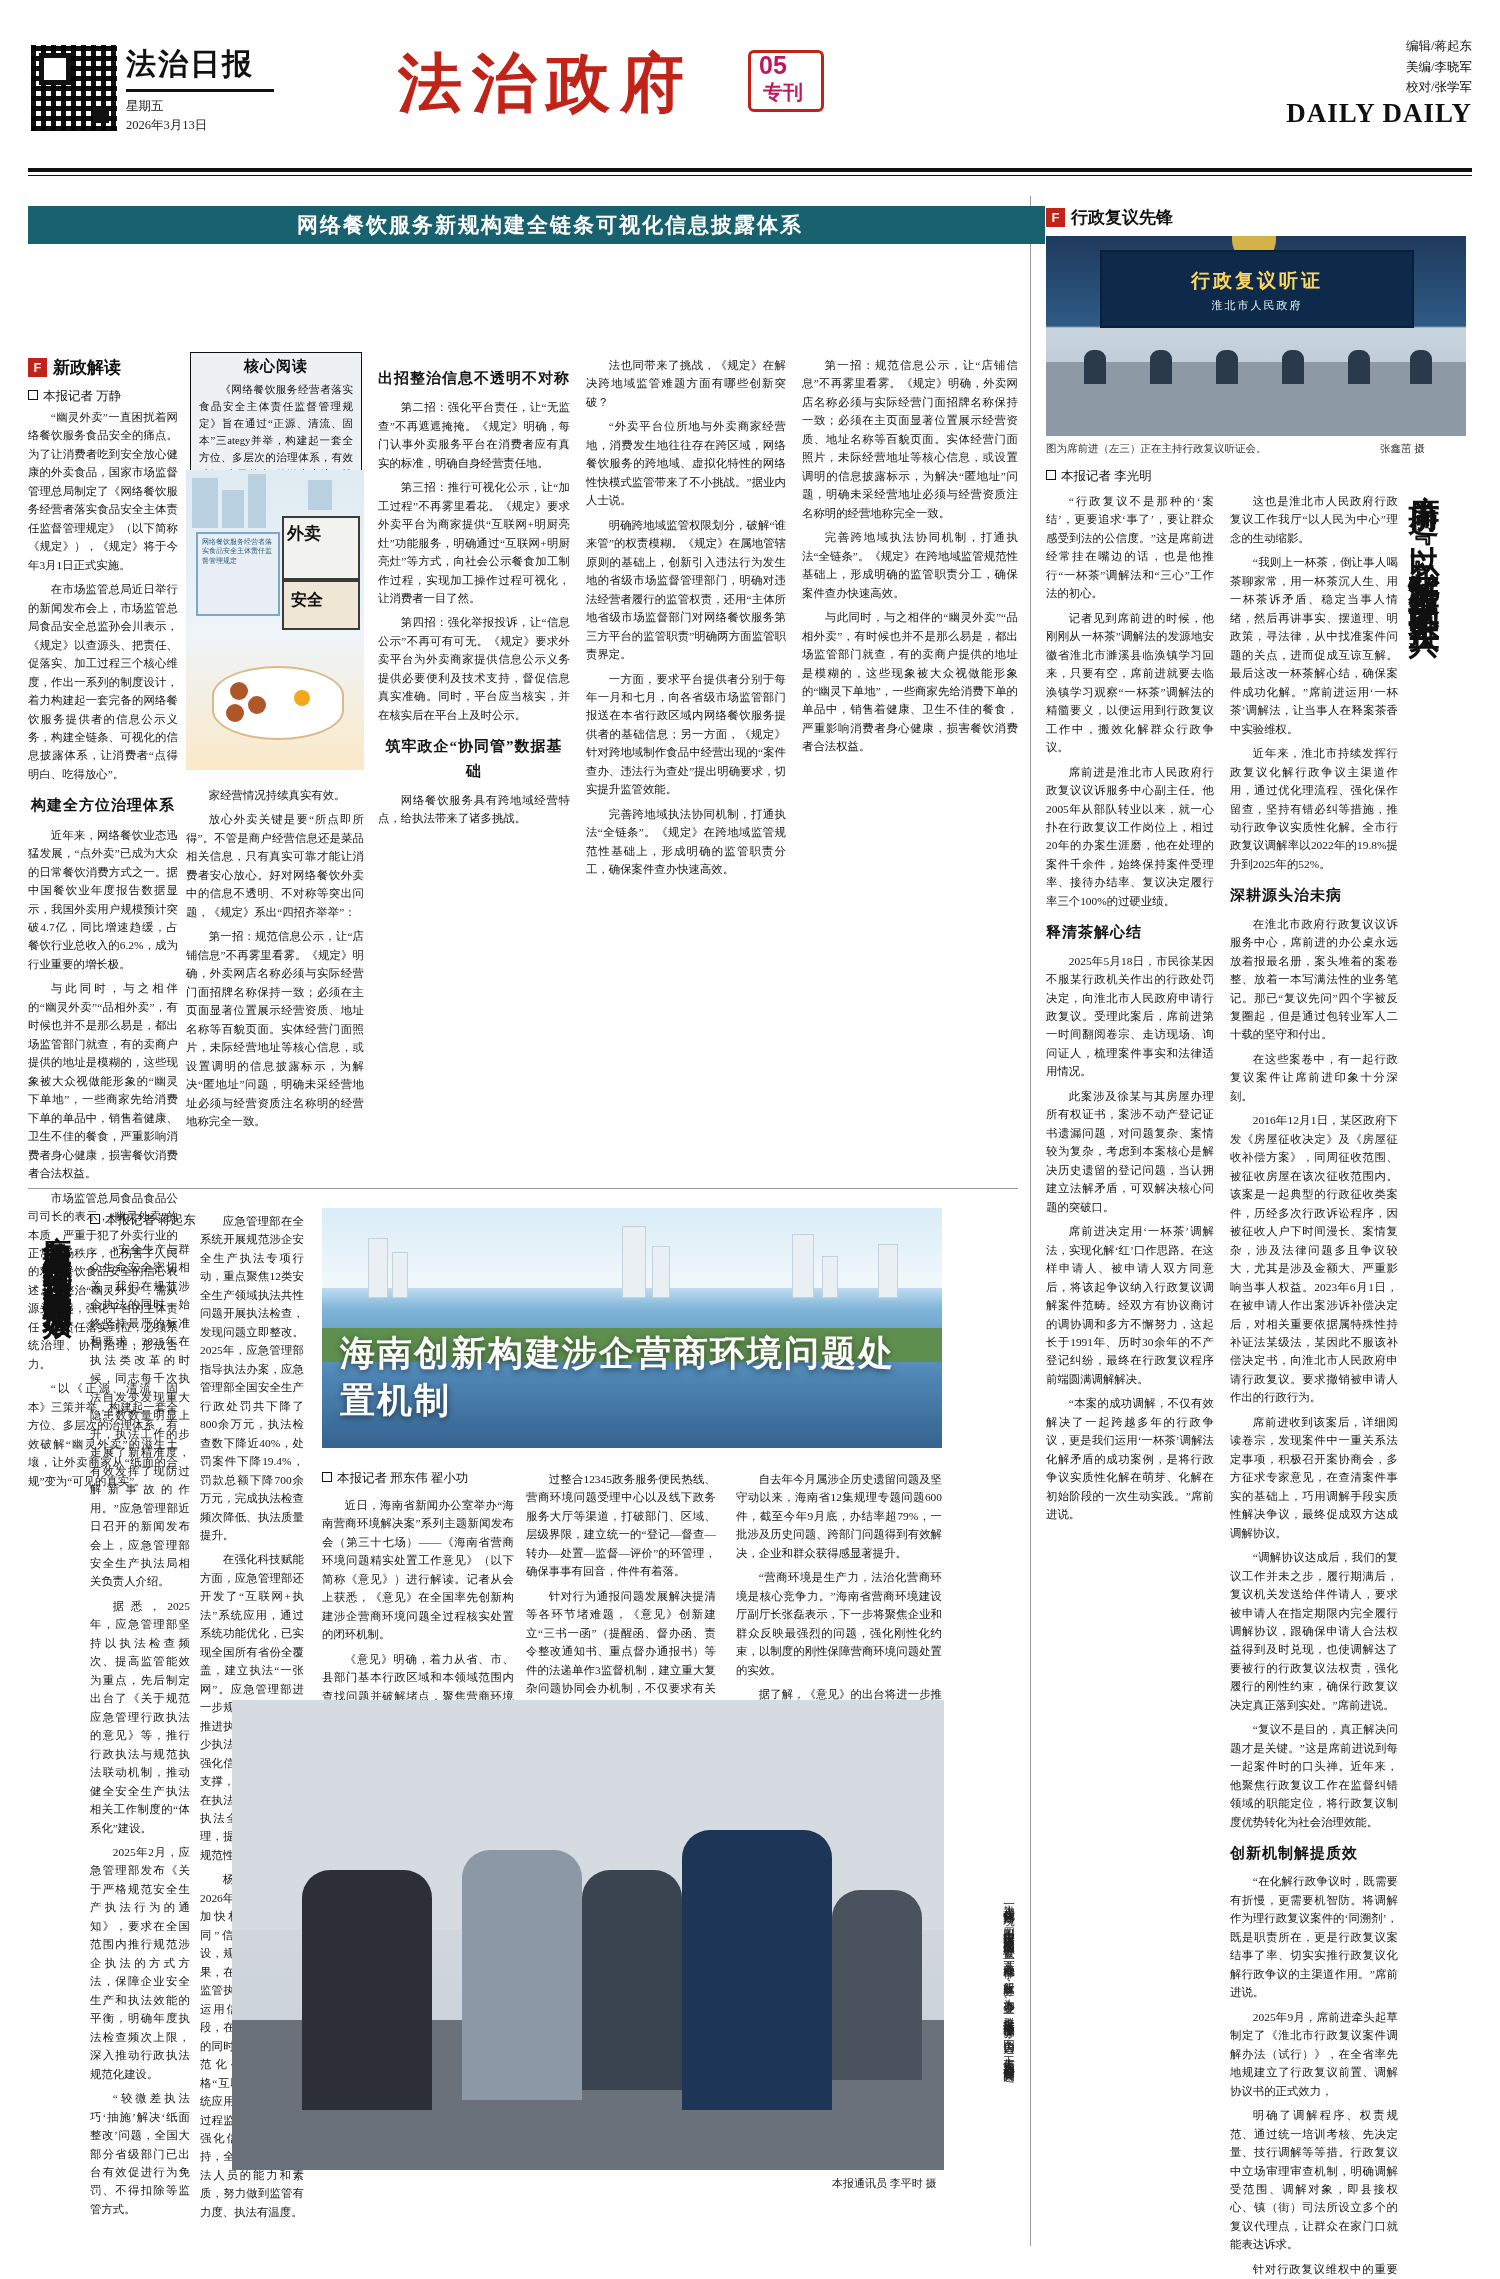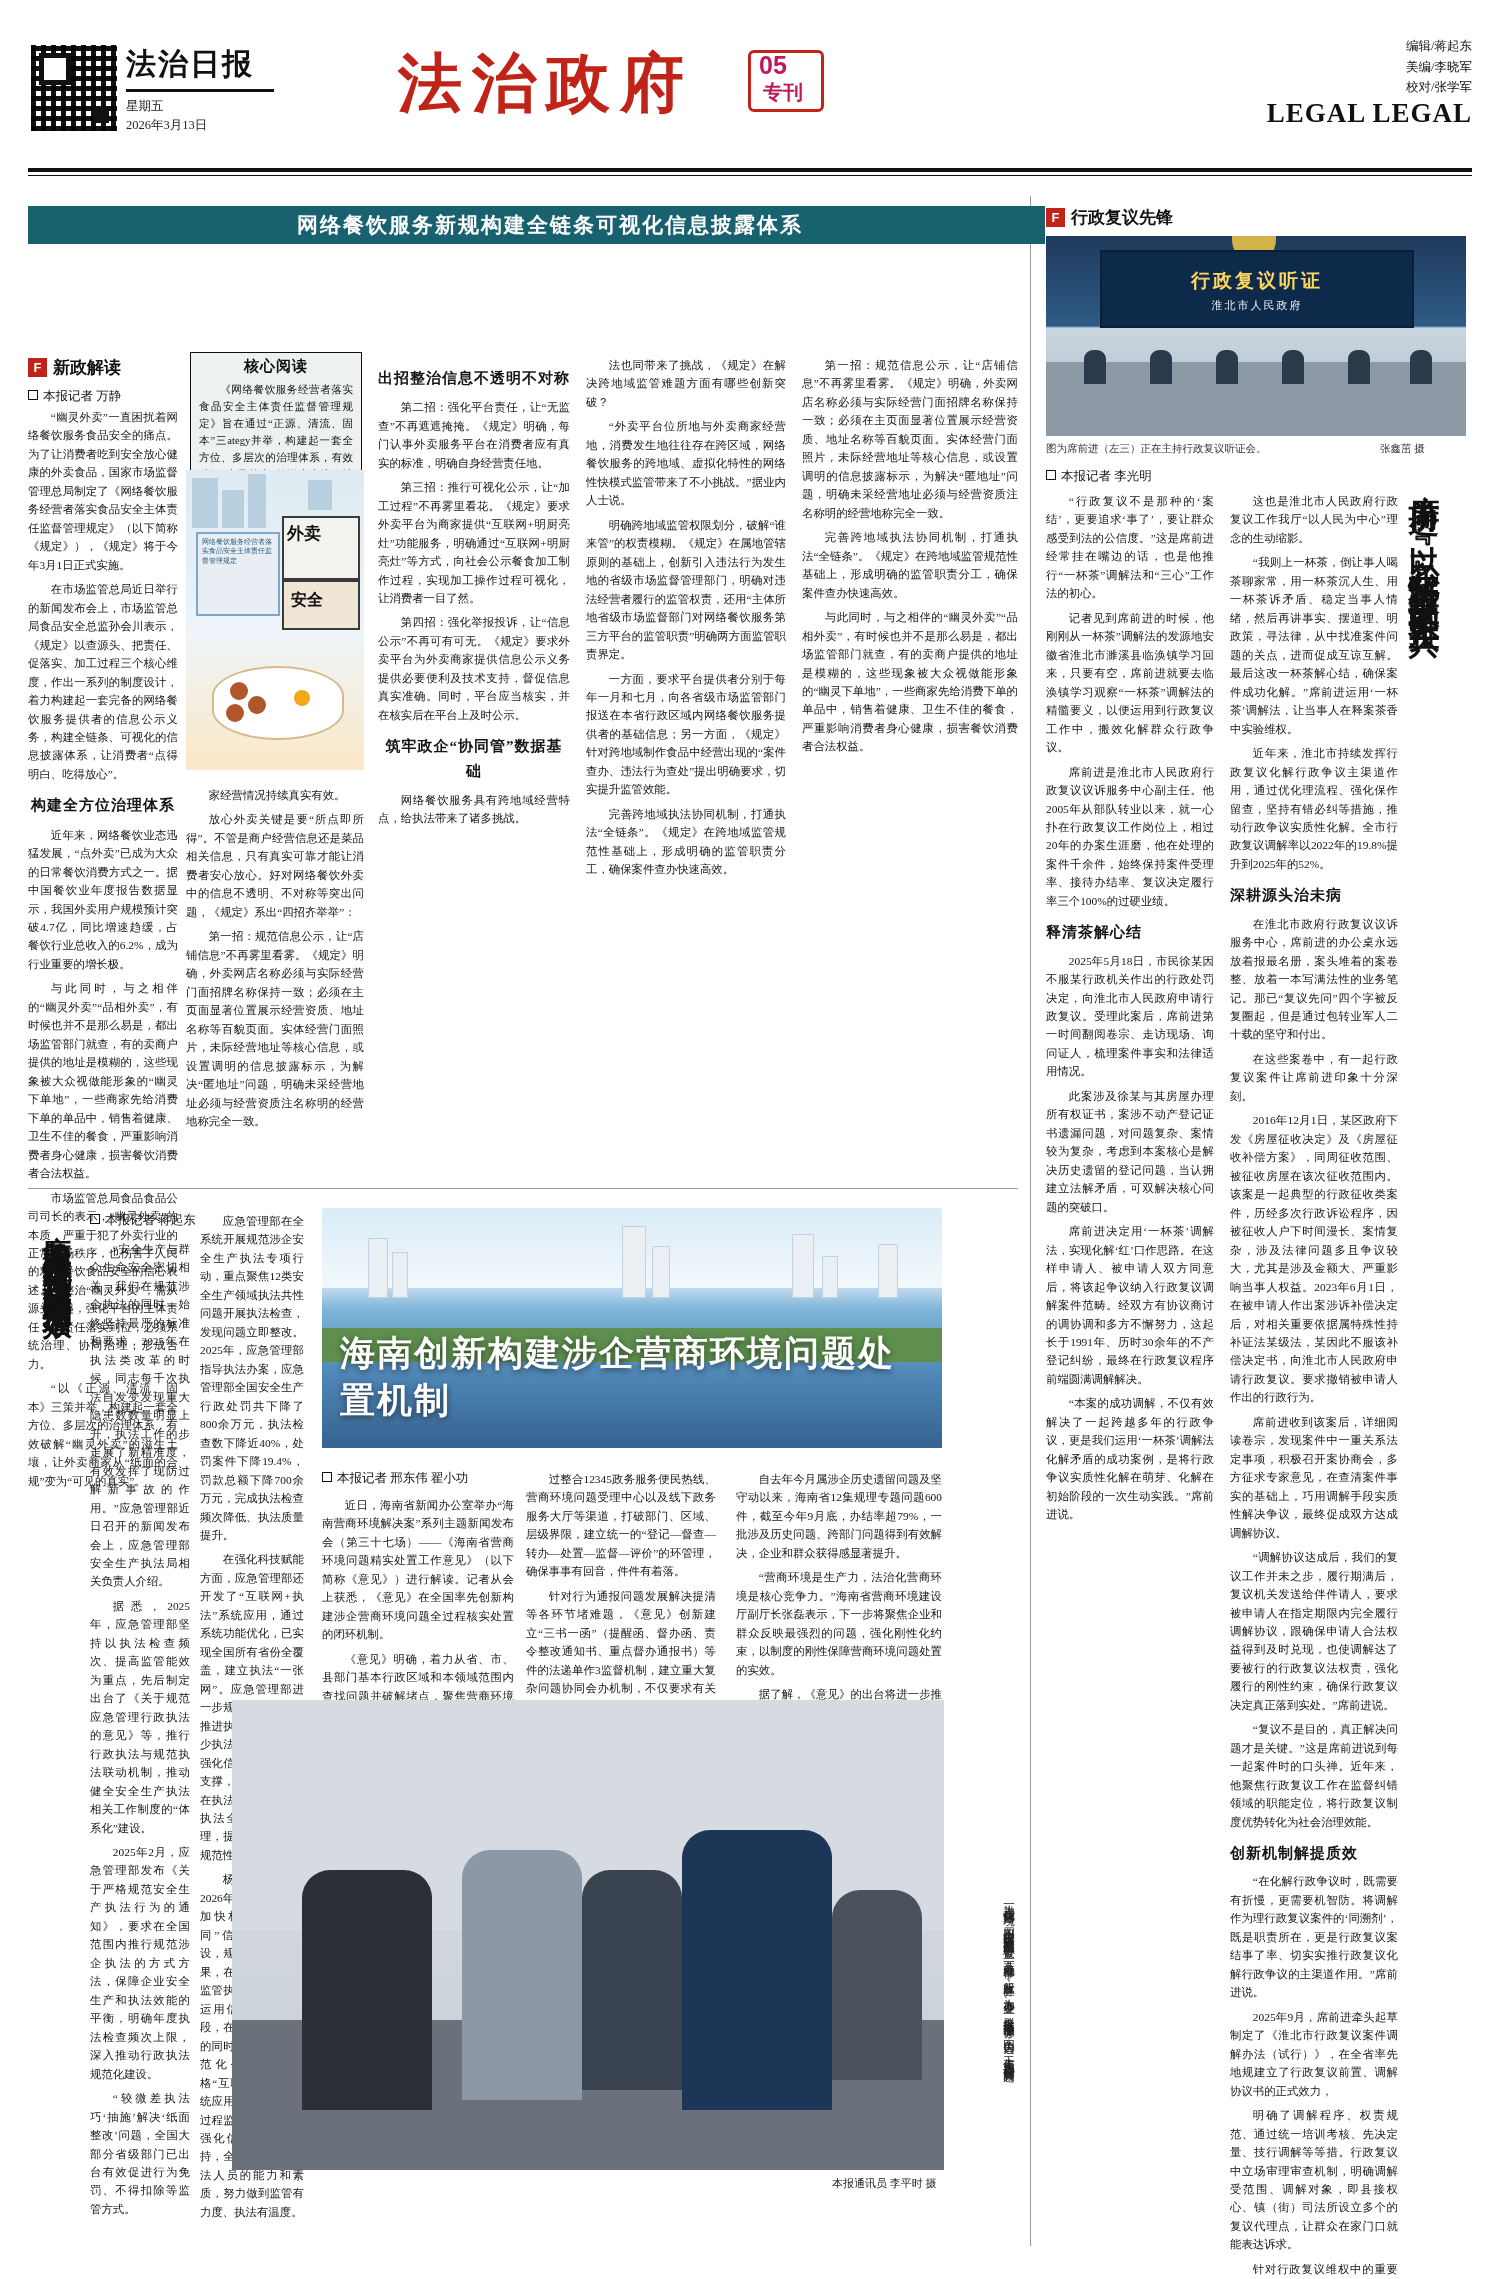--- a/index.html
+++ b/index.html
@@ -109,21 +109,21 @@
     <div class="title-main">法治政府</div>
     <div class="badge">
       <span class="n">05</span>
       <span class="t">专刊</span>
     </div>
     <div class="credits">
       <div>编辑/蒋起东</div>
       <div>美编/李晓军</div>
       <div>校对/张学军</div>
     </div>
-    <div class="legal-daily">LEGAL LEGAL</div>
+    <div class="legal-daily">DAILY DAILY</div>
   </div>
   <div class="mast-rule"></div>
   <div class="mast-rule2"></div>
 
   <div class="vdiv"></div>
   <div class="hdiv"></div>
 
   <div class="band">网络餐饮服务新规构建全链条可视化信息披露体系</div>
 
   <div class="sec-tag" style="left:28px;top:356px;">

